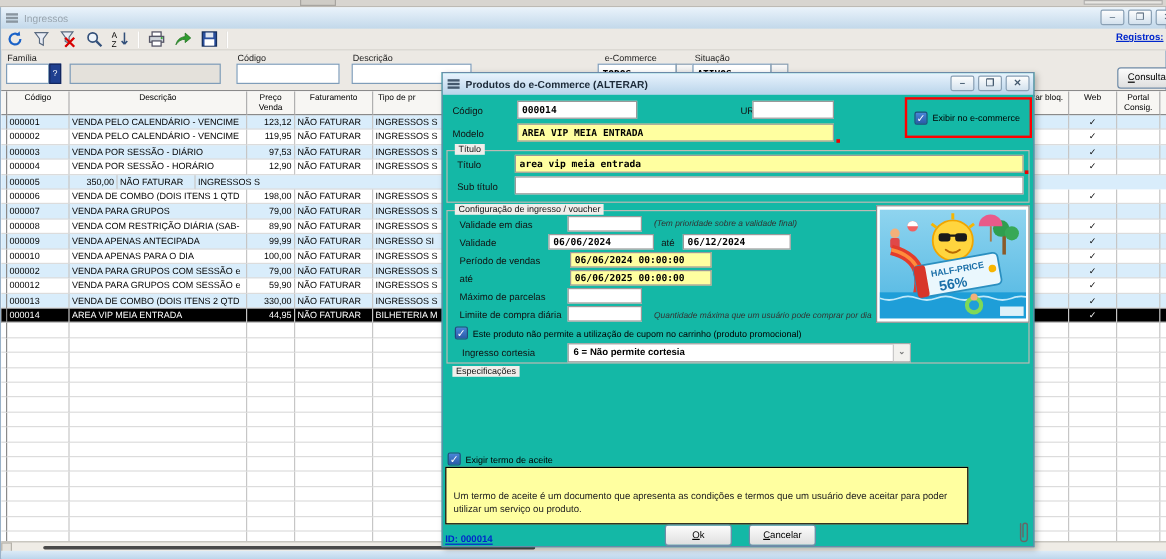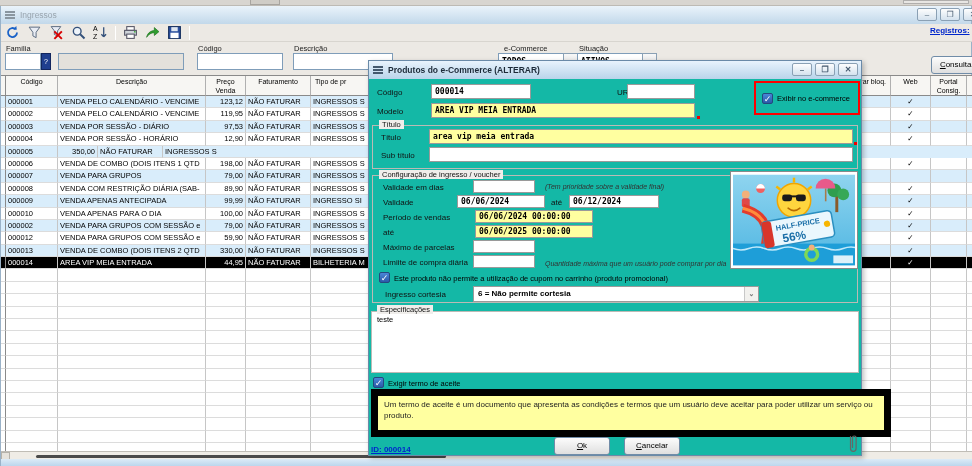--- a/index.html
+++ b/index.html
@@ -70,21 +70,21 @@
   .glegend{position:absolute;top:-6px;left:6px;background:#f0eeeb;padding:0 3px;font-size:7.5px;color:#111}
   .cbrow{position:absolute;display:flex;align-items:flex-end;gap:4px;font-size:7.5px}
   .cbx{width:11px;height:11px;flex:0 0 11px;background:linear-gradient(#4a86d8,#2a5aa8);border:1px solid #24487f;border-radius:2px;color:#fff;font-size:9px;line-height:10px;text-align:center}
   .cbx::after{content:"✓"}
   .redbox{position:absolute;left:385px;top:2px;width:106px;height:34px;border:2px solid #f00;display:flex;align-items:center;gap:4px;padding-left:6px;font-size:7.5px}
   .reqdot{position:absolute;width:3px;height:3px;background:#e00}
   .combo{position:absolute;border:1px solid #9a9a9a;background:#fff;font-family:"DejaVu Sans Mono",monospace;font-weight:bold;font-size:8px;line-height:14px;padding:0 4px}
   .combo .arr{position:absolute;right:0;top:0;bottom:0;width:14px;background:#f2f1ee;border-left:1px solid #c8c8c8;color:#777;font-size:7px;text-align:center;line-height:14px}
   .imgframe{position:absolute;left:361px;top:92px;width:128px;height:98px;background:#fff;border:1px solid #8a8a8a;padding:2px}
   .specbox{position:absolute;left:2px;top:232px;width:488px;height:62px;border:1px solid #bcbab5;background:#fff;font-size:7.5px;padding:3px 5px}
-  .ynote{position:absolute;left:2px;top:310px;width:520px;height:48px;background:#ffffa0;border:7px solid #000000;font-size:8px;line-height:11px;padding:3px 6px;color:#222}
+  .ynote{position:absolute;left:2px;top:310px;width:436px;height:48px;background:#ffffa0;border:1px solid #000000;font-size:8px;line-height:11px;padding:18px 6px;color:#222}
   svg text{font-family:"Liberation Sans",sans-serif}
 </style>
 </head>
 <body>
 
 <div class="screen">
 
   <div class="topstrip">
     <div class="topnotch"></div>
     <div class="topbox"></div>
@@ -648,21 +648,20 @@
             <rect x="30" y="42" width="10" height="27" rx="3" fill="#d8362a"></rect>
             <circle cx="96" cy="55" r="3.2" fill="#f7b500"></circle>
             <text x="44" y="53" font-size="7.5" font-weight="bold" fill="#1a6fa8">HALF-PRICE</text>
             <text x="49" y="66" font-size="12" font-weight="bold" fill="#1a6fa8">56%</text>
           </g>
           <rect x="102" y="82" width="20" height="8" fill="#fff" opacity=".85"></rect>
         </svg>
       </div>
 
       <div class="glegend" style="position:absolute;left:8px;top:226px;background:#f0eeeb;z-index:2">Especificações</div>
-      <div class="specbox">teste</div>
 
       <div class="cbrow" style="left:4px;top:298px">
         <span class="cbx"></span>
         <span>Exigir termo de aceite</span>
       </div>
       <div class="ynote">Um termo de aceite é um documento que apresenta as condições e termos que um usuário deve aceitar para poder utilizar um serviço ou produto.</div>
 
       <div class="btn3d" style="position:absolute;left:185px;top:358px;width:56px;height:18px">
           <span>Ok</span>
         </div>

